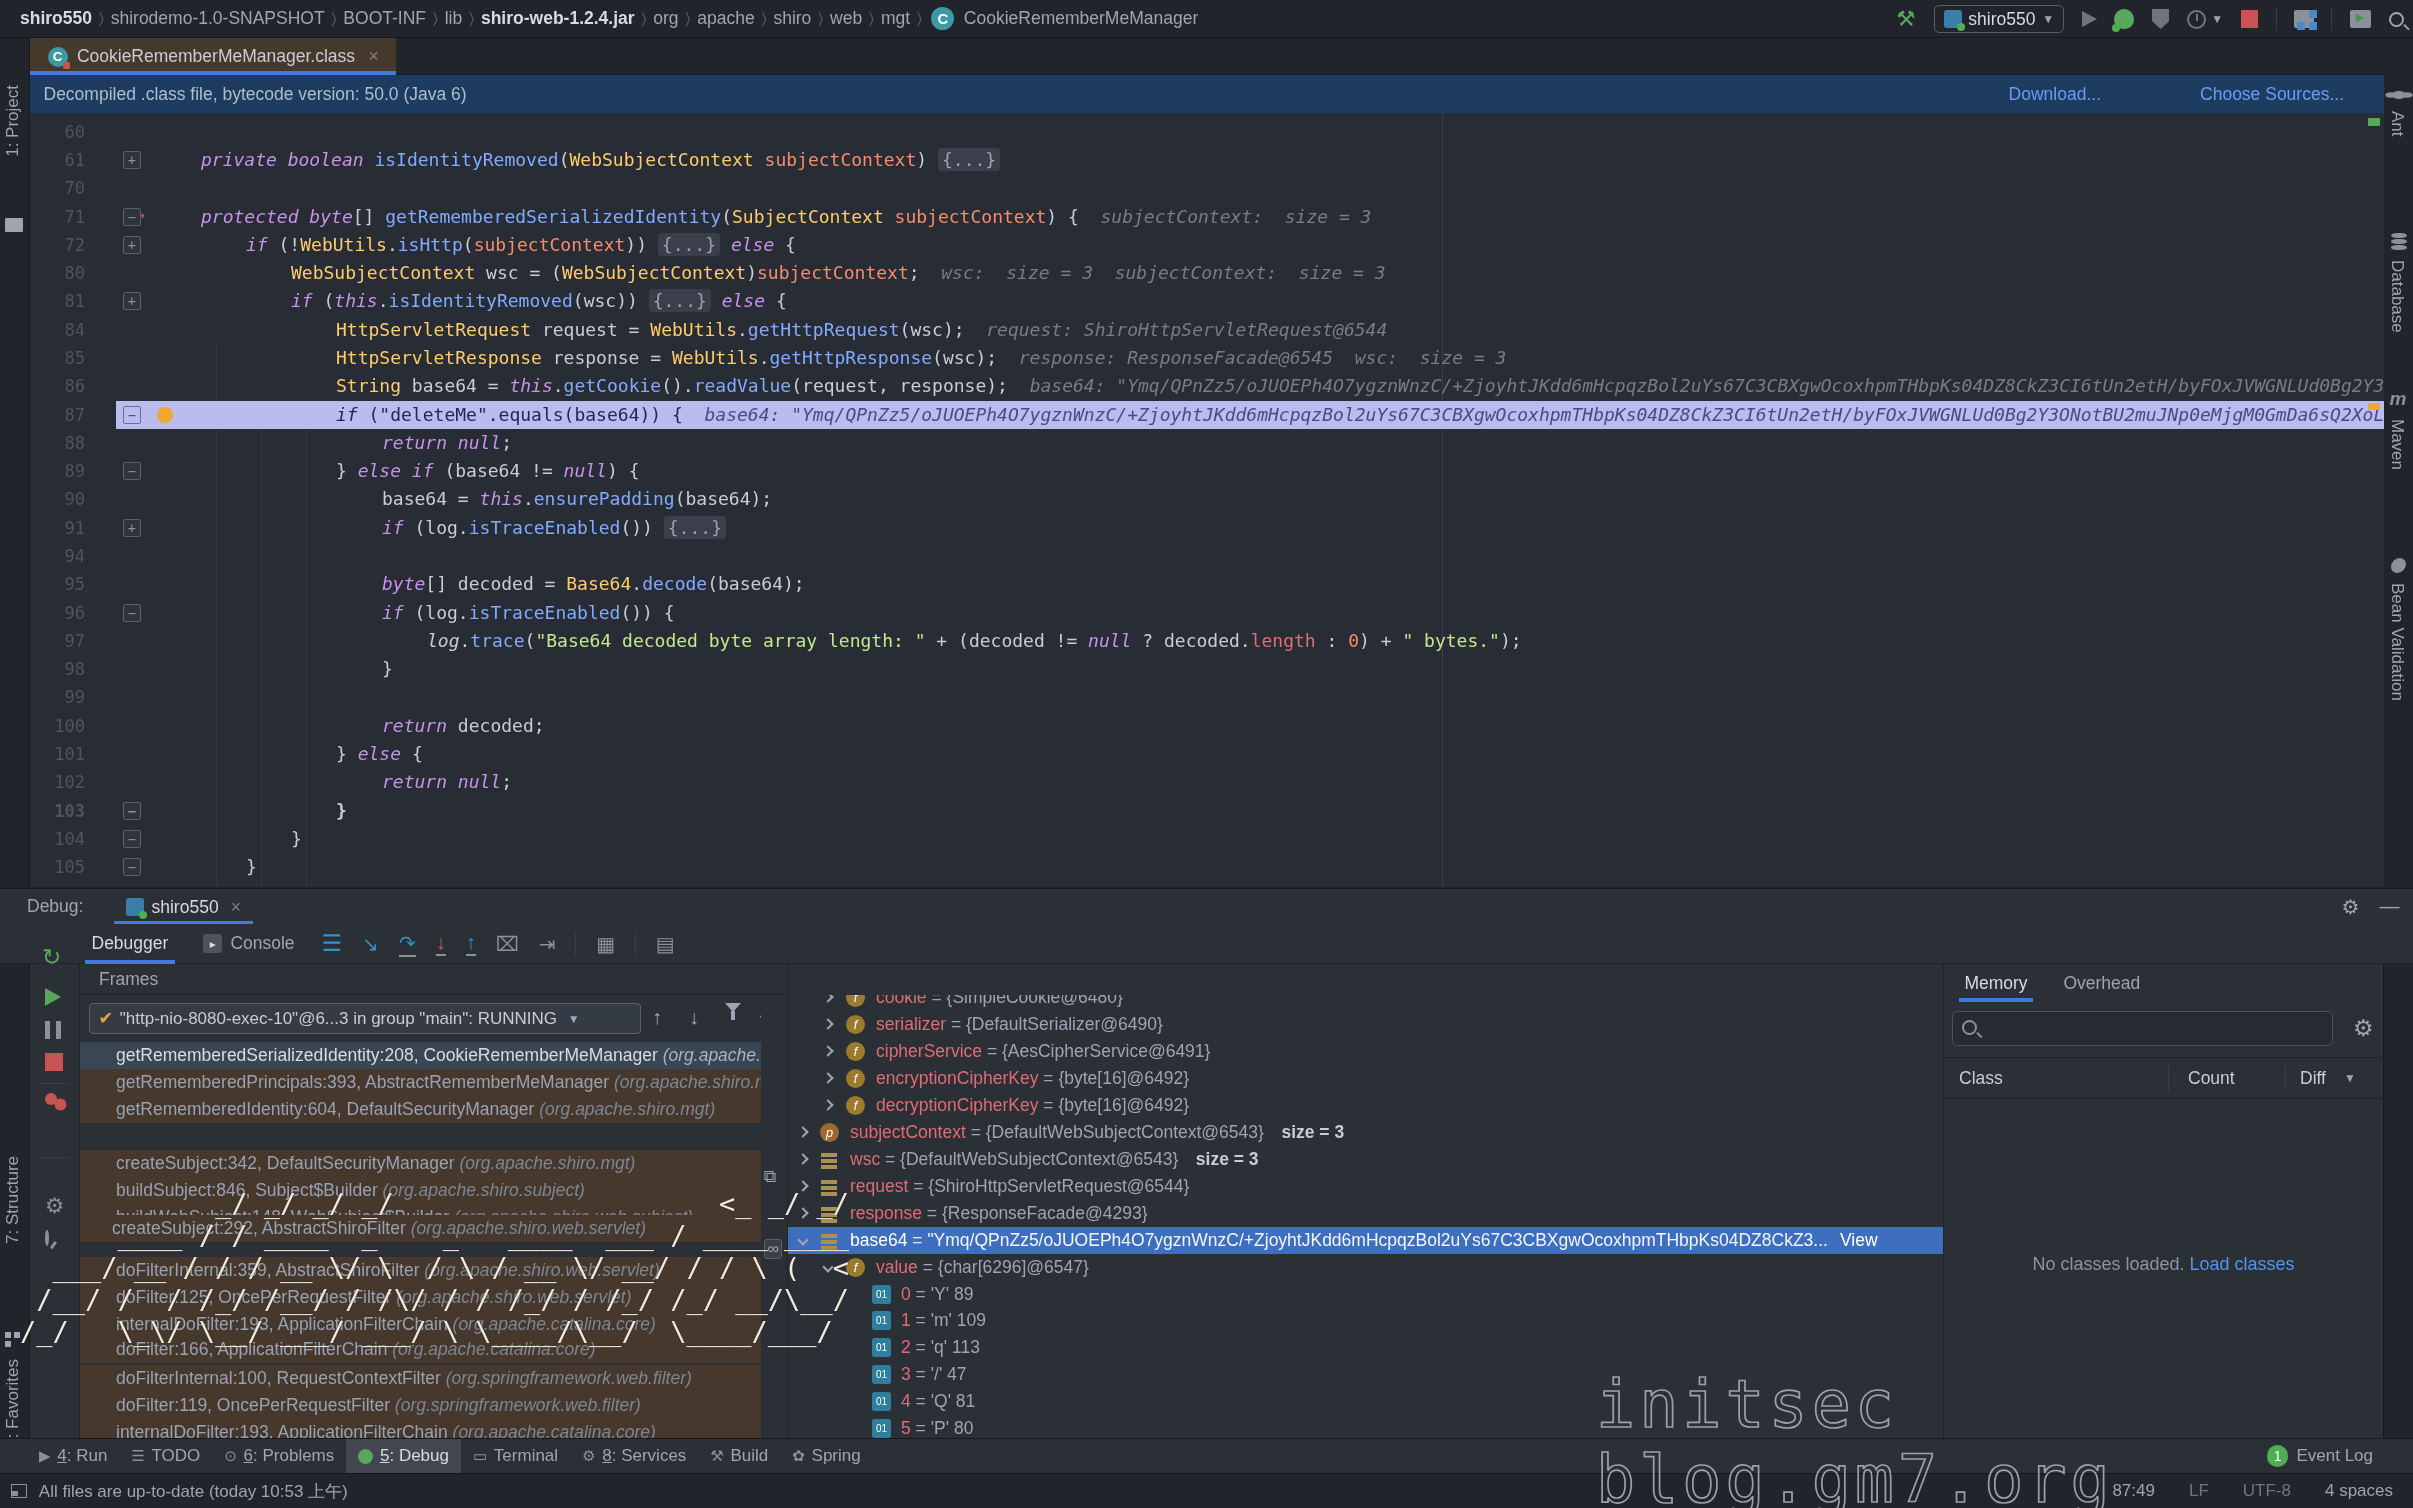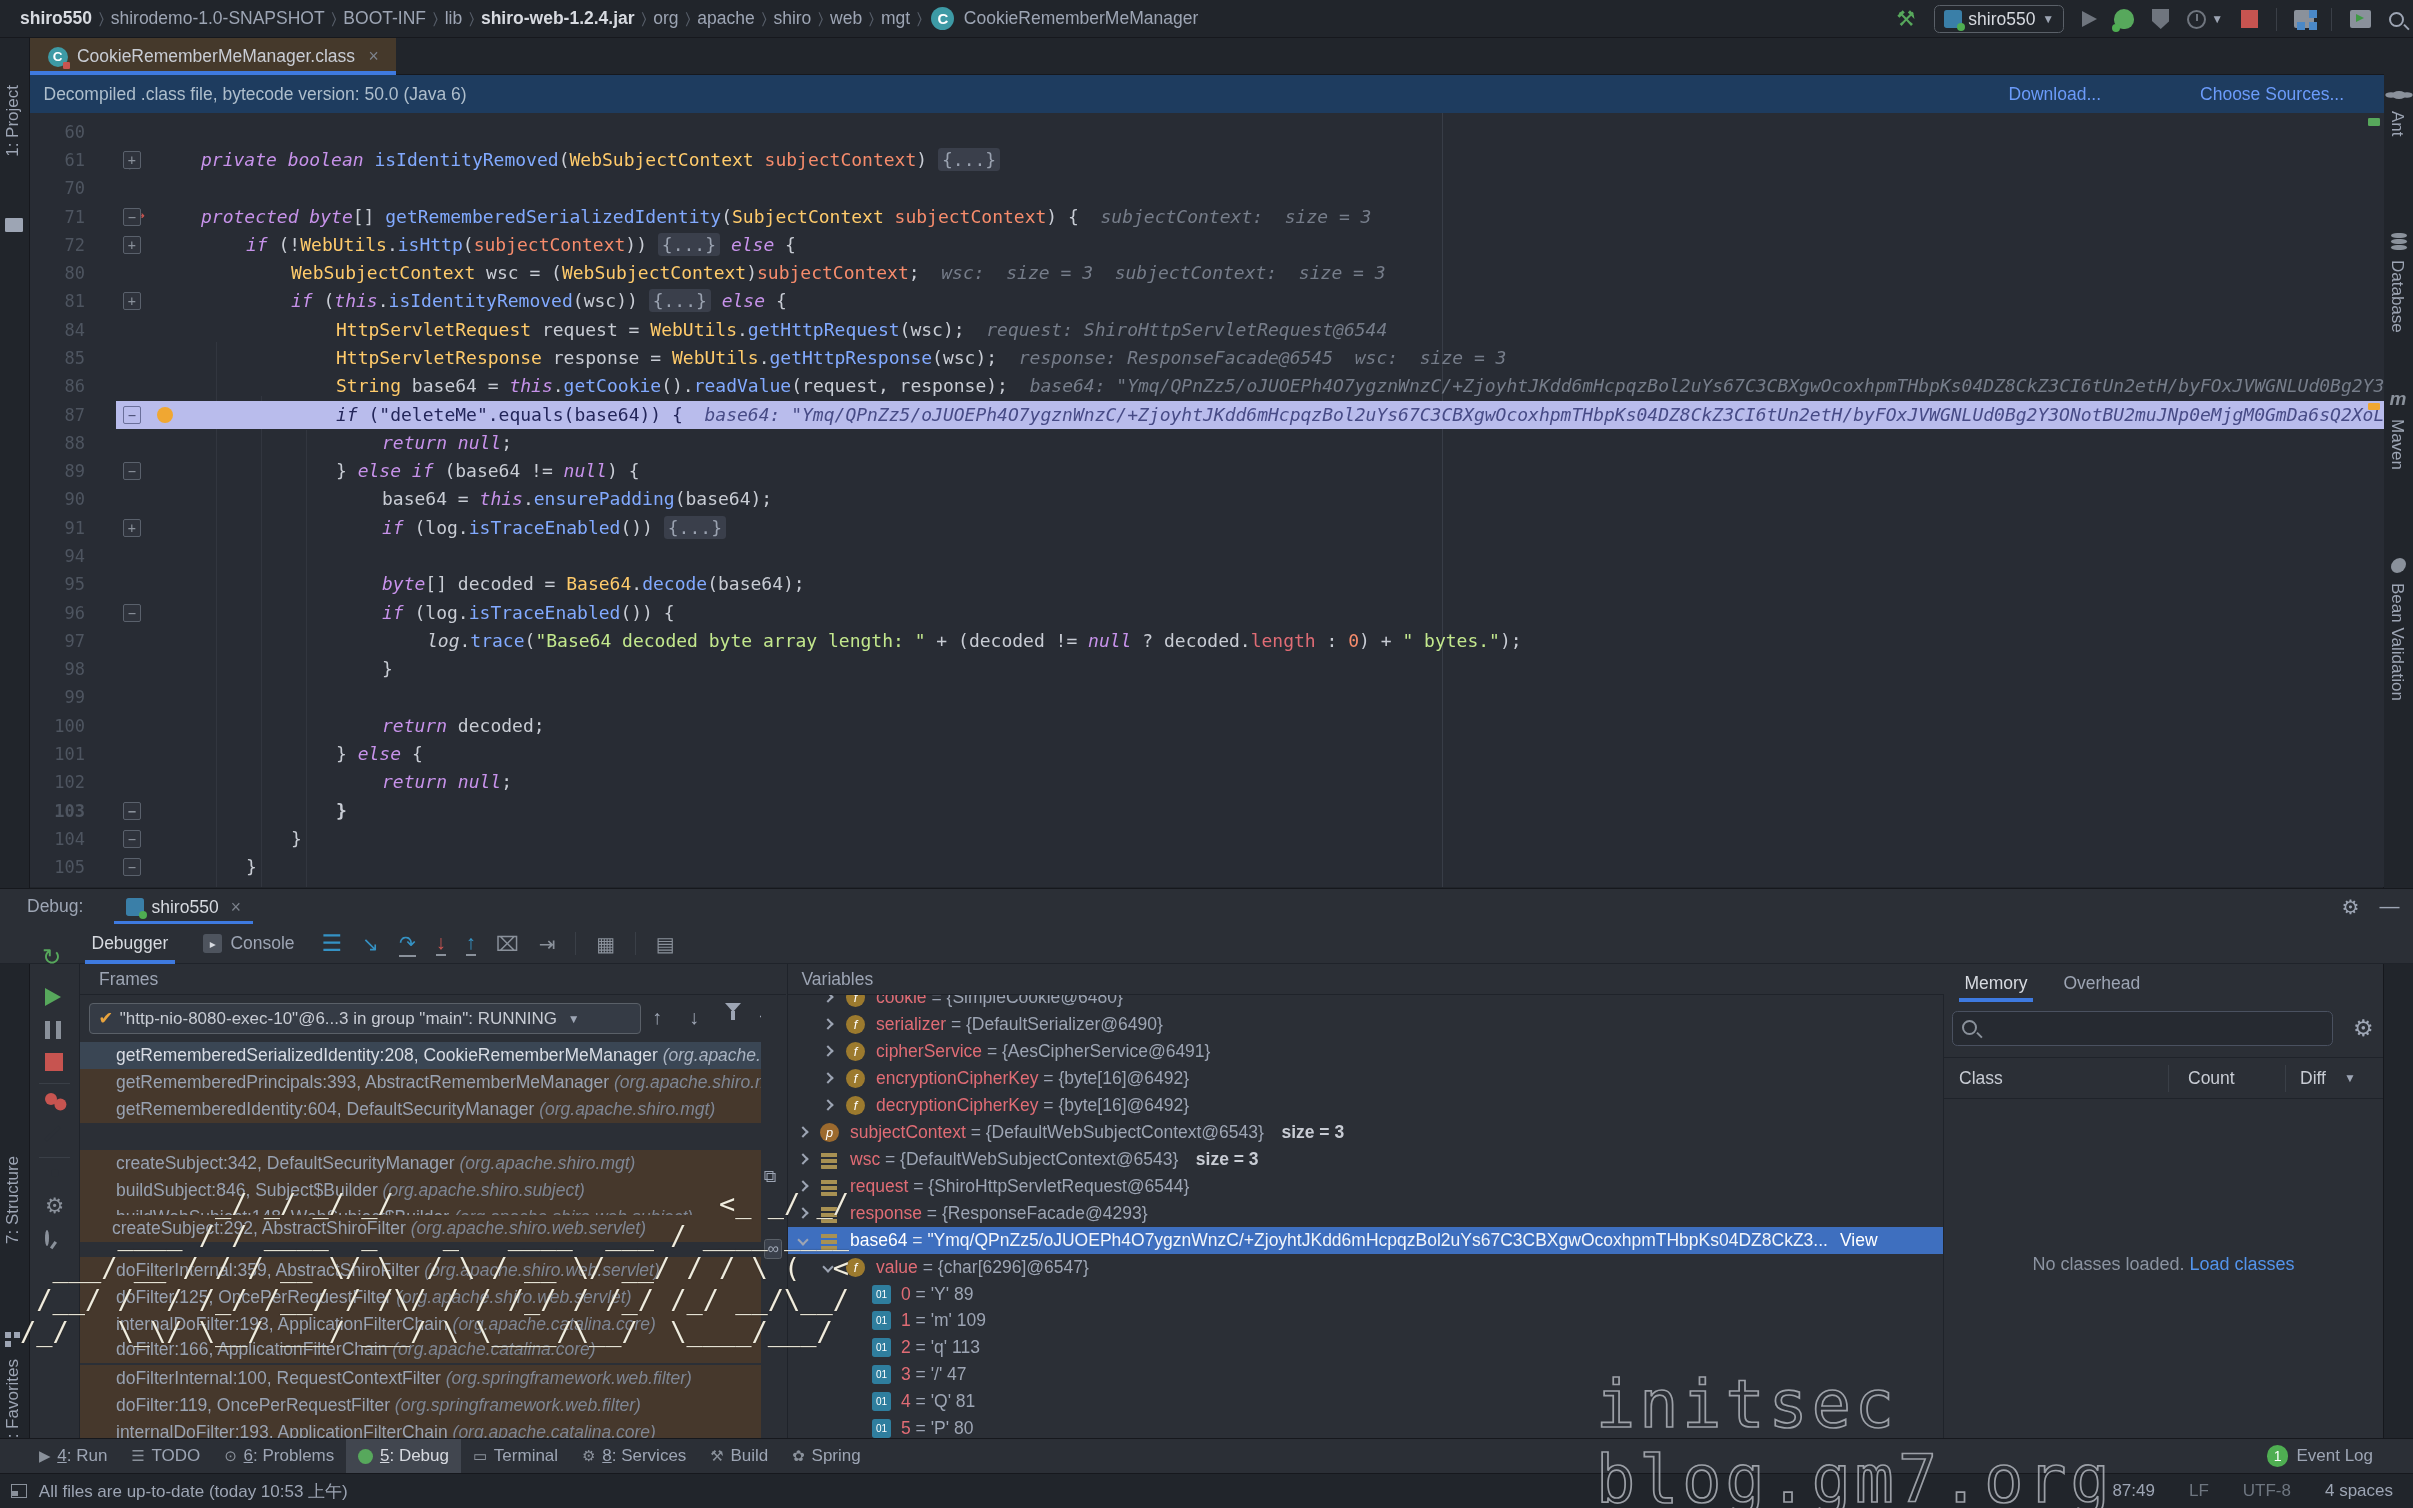--- a/index.html
+++ b/index.html
@@ -420,21 +420,20 @@
       </div>
     <div class="fscroll" style="top:376px;height:74px;"></div>
   </div>
 
   <div id="midicons" class="abs">
     <span class="midic" style="top:202px;font-size:17.5px;">⧉</span>
     <span class="midic inf" style="top:275px;">∞</span>
   </div>
 
   <div id="vars" class="abs">
-    <div class="phead" id="vars-title" style="padding-left:13.5px;">Variables</div>
     <div id="varlist">
         <div class="vrow" style="top: -10.8px;">
           <div class="chev right" style="left: 36px;"></div>
           <div class="vicon f" style="left: 58px;">f</div>
           <span style="position: absolute; left: 88px;"><span class="vname">cookie</span><span class="veq"> = </span><span class="vval">{SimpleCookie@6480}</span></span>
         </div>
         <div class="vrow" style="top: 16px;">
           <div class="chev right" style="left: 36px;"></div>
           <div class="vicon f" style="left: 58px;">f</div>
           <span style="position: absolute; left: 88px;"><span class="vname">serializer</span><span class="veq"> = </span><span class="vval">{DefaultSerializer@6490}</span></span>

